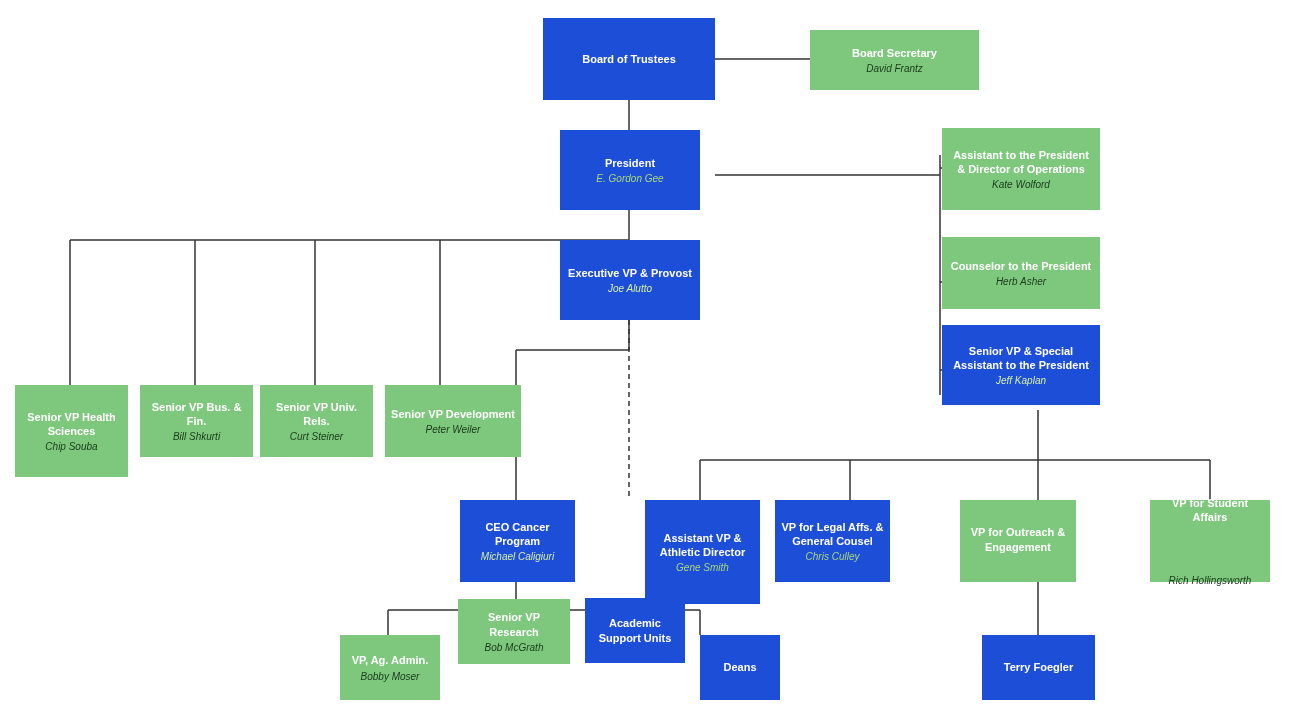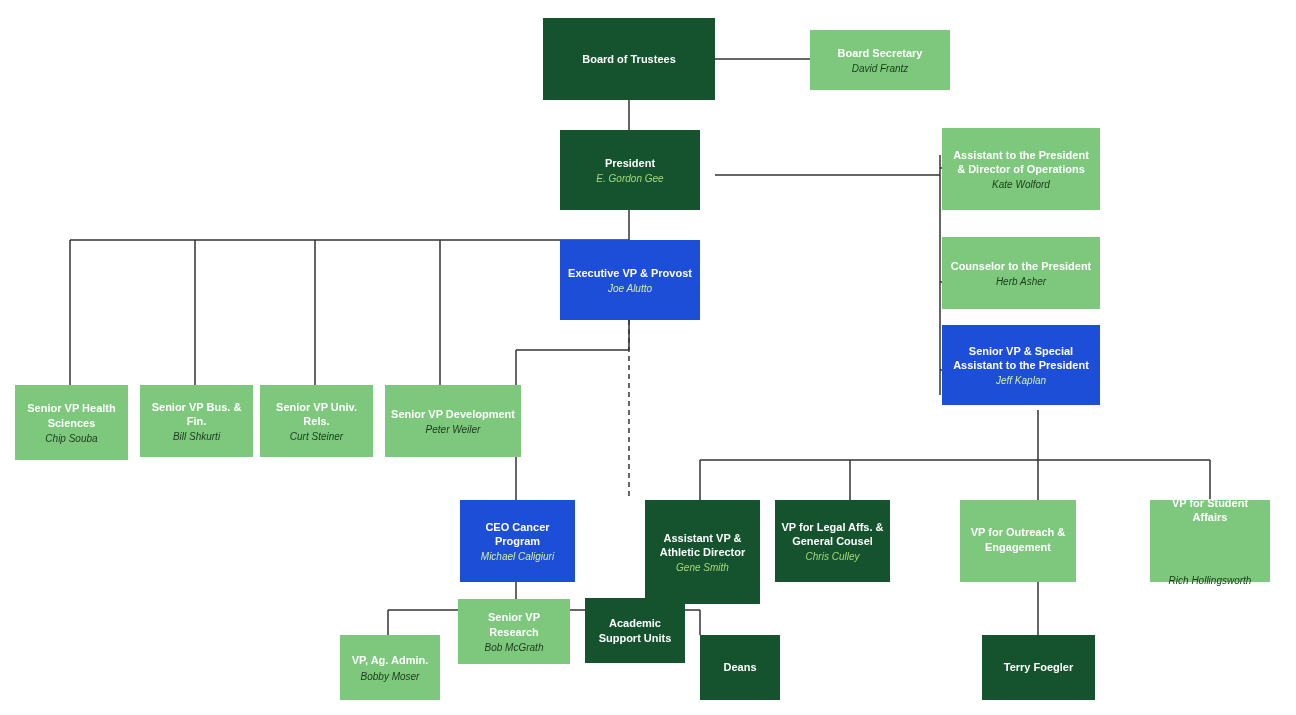--- a/index.html
+++ b/index.html
@@ -21,21 +21,21 @@
       position: absolute;
       border: none;
       text-align: center;
       display: flex;
       flex-direction: column;
       justify-content: center;
       align-items: center;
       padding: 4px 6px;
     }
     .box-dark {
-      background-color: #14532d;
+      background-color: #1d4ed8;
       color: #fff;
     }
     .box-mid {
       background-color: #1d4ed8;
       color: #fff;
     }
     .box-light {
       background-color: #7dc87d;
       color: #fff;
     }
@@ -133,21 +133,21 @@
 
     <line x1="700" y1="610" x2="700" y2="635"></line>
 
     <line x1="1038" y1="582" x2="1038" y2="635"></line>
   </svg>
 
   <div class="box box-dark" style="left:543px; top:18px; width:172px; height:82px;">
     <span class="box-title">Board of Trustees</span>
   </div>
 
-  <div class="box box-light" style="left:810px; top:30px; width:140px; height:60px;">
+  <div class="box box-light" style="left:810px; top:30px; width:169px; height:60px;">
     <span class="box-title">Board Secretary</span>
     <span class="box-name">David Frantz</span>
   </div>
 
   <div class="box box-dark" style="left:560px; top:130px; width:140px; height:80px;">
     <span class="box-title">President</span>
     <span class="box-name">E. Gordon Gee</span>
   </div>
 
   <div class="box box-light" style="left:942px; top:128px; width:158px; height:82px;">
@@ -163,21 +163,21 @@
   <div class="box box-mid" style="left:942px; top:325px; width:158px; height:80px;">
     <span class="box-title">Senior VP &amp; Special Assistant to the President</span>
     <span class="box-name">Jeff Kaplan</span>
   </div>
 
   <div class="box box-mid" style="left:560px; top:240px; width:140px; height:80px;">
     <span class="box-title">Executive VP &amp; Provost</span>
     <span class="box-name">Joe Alutto</span>
   </div>
 
-  <div class="box box-light" style="left:15px; top:385px; width:113px; height:75px;">
+  <div class="box box-light" style="left:15px; top:385px; width:113px; height:92px;">
     <span class="box-title">Senior VP Health Sciences</span>
     <span class="box-name">Chip Souba</span>
   </div>
 
   <div class="box box-light" style="left:140px; top:385px; width:113px; height:72px;">
     <span class="box-title">Senior VP Bus. &amp; Fin.</span>
     <span class="box-name">Bill Shkurti</span>
   </div>
 
   <div class="box box-light" style="left:260px; top:385px; width:113px; height:72px;">

